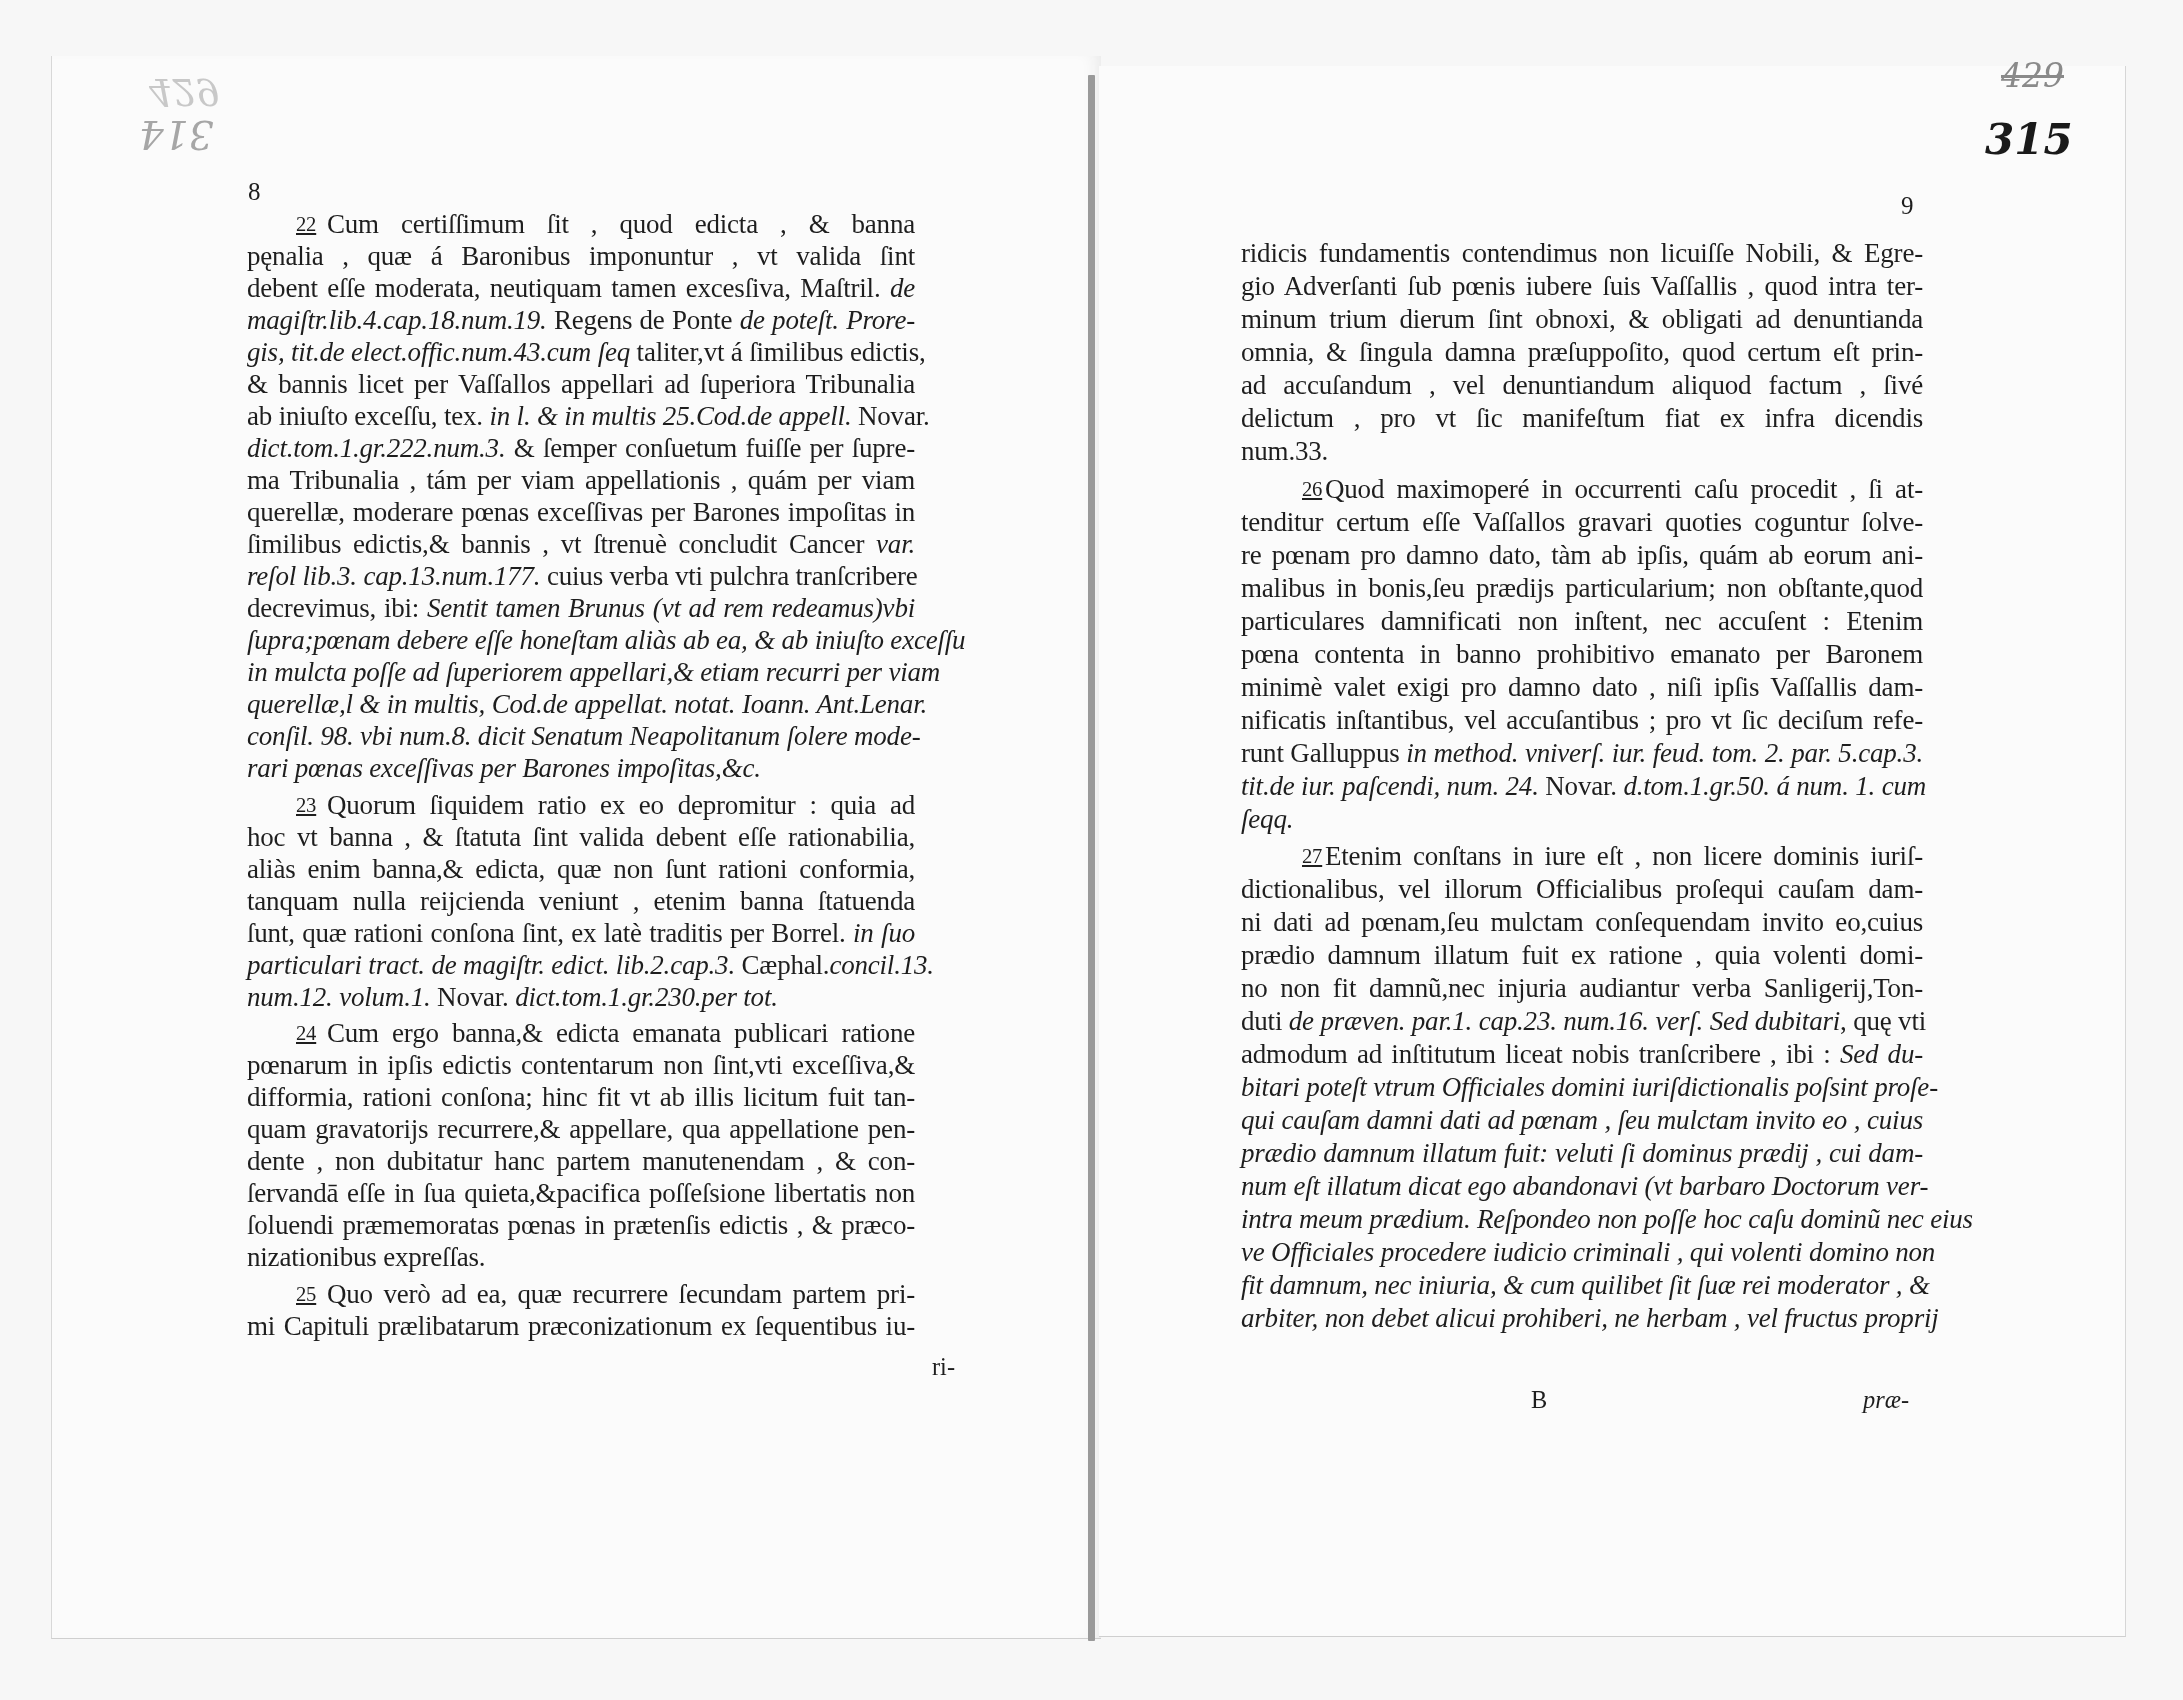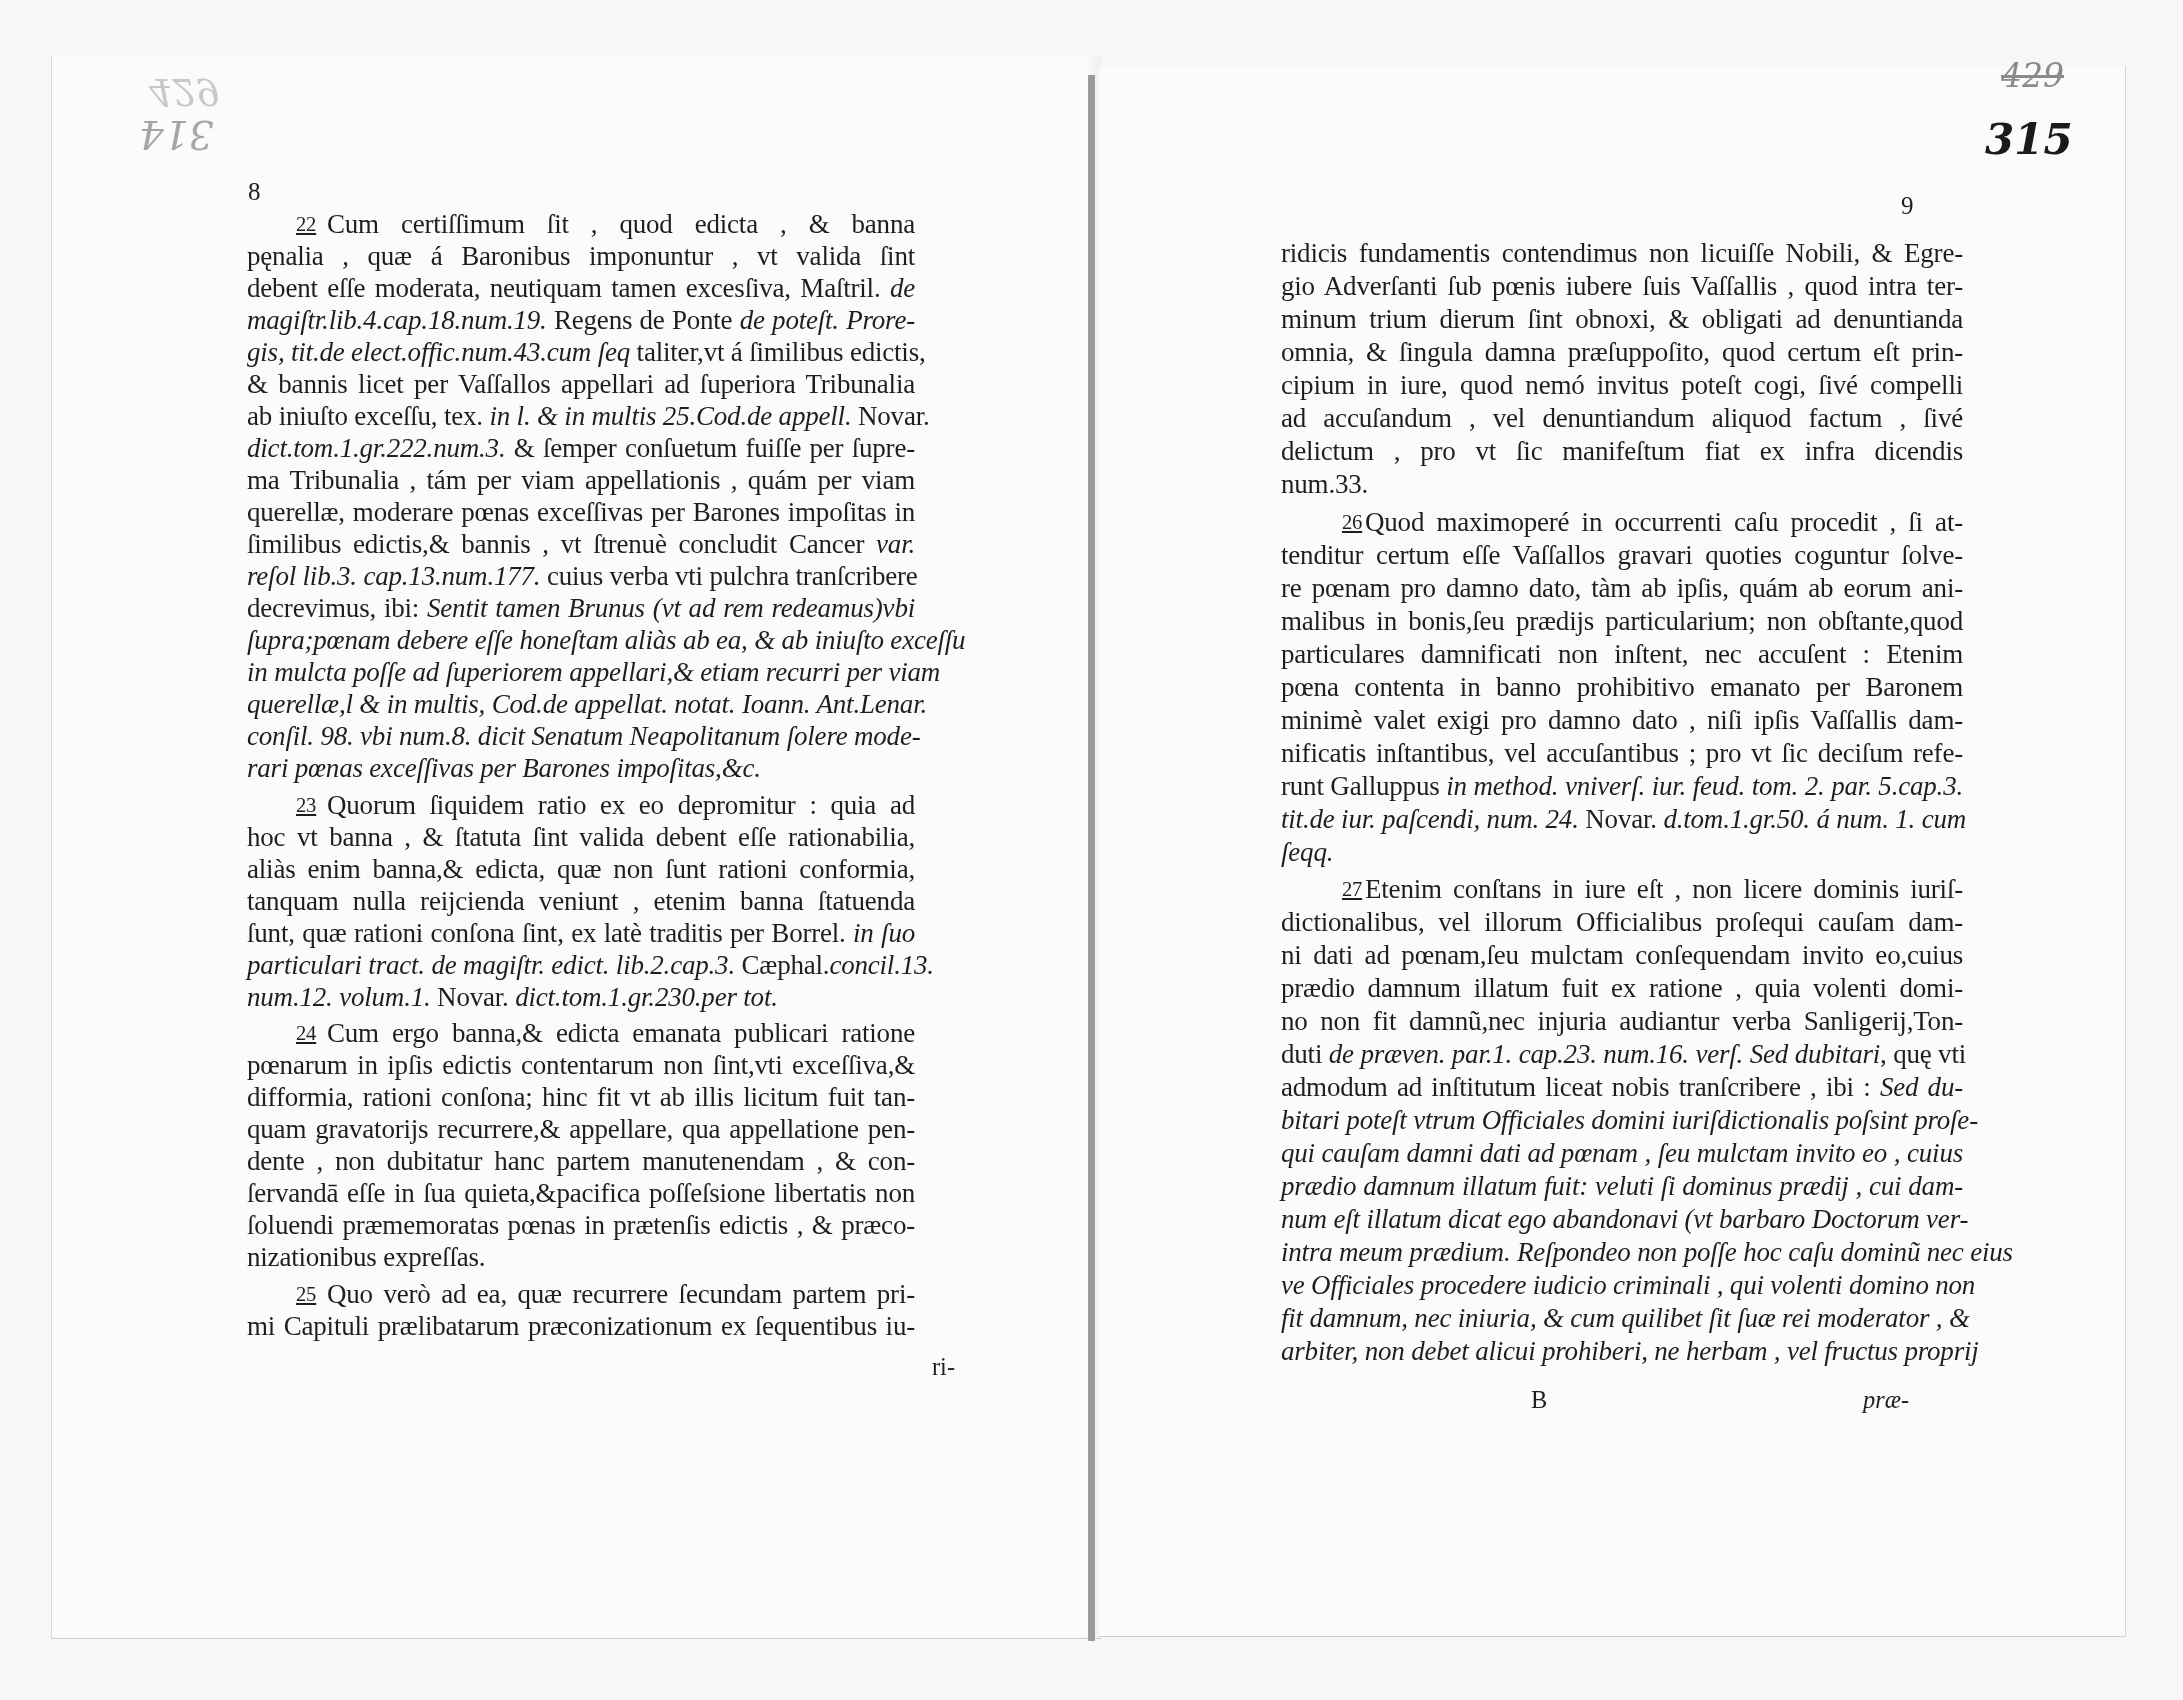--- a/index.html
+++ b/index.html
@@ -26,21 +26,21 @@
   }
   #hand-left-old  { left:149px; top:70px; font-size:37px; color:#c8c8c8; transform:rotate(180deg) scaleX(-1); }
   #hand-left-num  { left:139px; top:112px; font-size:39px; color:#a6a6a6; transform:rotate(180deg); }
   #hand-right-old { left:2001px; top:56px; font-size:33px; color:#8a8a8a; text-decoration:line-through; }
   #hand-right-num { left:1985px; top:115px; font-size:42px; color:#1a1a1a; font-weight:bold; }
   .pnum { position:absolute; font-size:25px; }
   #pnum-left  { left:248px; top:178px; }
   #pnum-right { left:1901px; top:192px; }
   .col { position:absolute; }
   #col-left  { left:247px; top:208px; width:668px; }
-  #col-right { left:1241px; top:237px; width:682px;margin-left:40px; }
+  #col-right { left:1241px; top:237px; width:682px; }
   .ln {
     height:32px; line-height:32px; font-size:27px; white-space:nowrap;
     text-align:justify; text-align-last:justify; letter-spacing:-0.2px;
   }
   .ln.last { text-align-last:left; }
   .ln.ind { padding-left:52px; position:relative; }
   .ln .pn { position:absolute; left:49px; font-size:20.6px;text-decoration:underline; }
   #col-right .ln { height:33px; line-height:33px; }
   #col-right .ln .pn { left:61px; }
   #col-right .ln.ind { padding-left:84px; }
@@ -102,21 +102,20 @@
     <div class="ln"><span>ſoluendi præmemoratas pœnas in prætenſis edictis , &amp; præco-</span></div>
     <div class="ln last"><span>nizationibus expreſſas.</span></div>
     <div class="ln ind gap"><span class="pn">25</span><span>Quo verò ad ea, quæ recurrere ſecundam partem pri-</span></div>
     <div class="ln"><span>mi Capituli prælibatarum præconizationum ex ſequentibus iu-</span></div>
   </div>
 <div class="col" id="col-right">
     <div class="ln"><span>ridicis fundamentis contendimus non licuiſſe Nobili, &amp; Egre-</span></div>
     <div class="ln"><span>gio Adverſanti ſub pœnis iubere ſuis Vaſſallis , quod intra ter-</span></div>
     <div class="ln"><span>minum trium dierum ſint obnoxi, &amp; obligati ad denuntianda</span></div>
     <div class="ln"><span>omnia, &amp; ſingula damna præſuppoſito, quod certum eſt prin-</span></div>
-    <div class="ln"><span>cipium in iure, quod nemó invitus poteſt cogi, ſivé compelli</span></div>
     <div class="ln"><span>ad accuſandum , vel denuntiandum aliquod factum , ſivé</span></div>
     <div class="ln"><span>delictum , pro vt ſic manifeſtum fiat ex infra dicendis</span></div>
     <div class="ln last"><span>num.33.</span></div>
     <div class="ln ind gap"><span class="pn">26</span><span>Quod maximoperé in occurrenti caſu procedit , ſi at-</span></div>
     <div class="ln"><span>tenditur certum eſſe Vaſſallos gravari quoties coguntur ſolve-</span></div>
     <div class="ln"><span>re pœnam pro damno dato, tàm ab ipſis, quám ab eorum ani-</span></div>
     <div class="ln"><span>malibus in bonis,ſeu prædijs particularium; non obſtante,quod</span></div>
     <div class="ln"><span>particulares damnificati non inſtent, nec accuſent : Etenim</span></div>
     <div class="ln"><span>pœna contenta in banno prohibitivo emanato per Baronem</span></div>
     <div class="ln"><span>minimè valet exigi pro damno dato , niſi ipſis Vaſſallis dam-</span></div>

